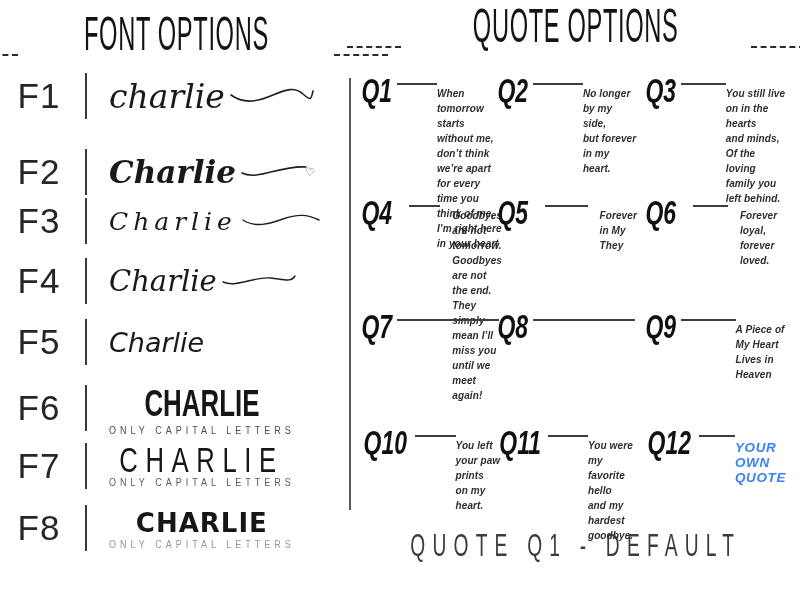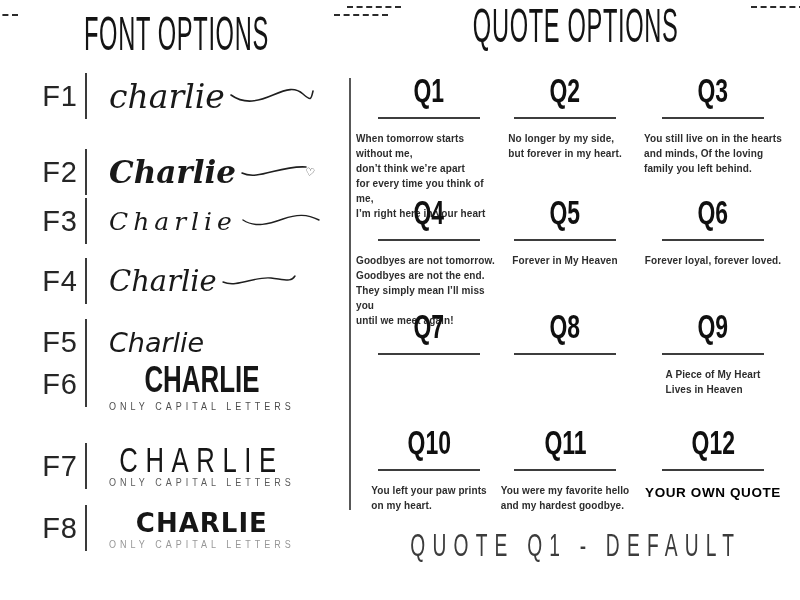--- a/index.html
+++ b/index.html
@@ -1,30 +1,30 @@
 <!DOCTYPE html>
 <html><head>
 <meta charset="utf-8">
 <style>
   * { margin:0; padding:0; box-sizing:border-box; }
   html,body { width:800px; height:600px; overflow:hidden; background:#ffffff;
     font-family:"Liberation Sans", sans-serif; color:#1f1f1f; }
   .page { position:relative; width:800px; height:600px; background:#fff; }
 
   
-  .panel-header { position:absolute; display:flex; align-items:flex-start; justify-content:center; gap:14px; }
+  .panel-header { position:absolute; display:flex; align-items:flex-end; justify-content:center; gap:14px; }
   .hdr-font { left:0; top:14px; width:352px; }
   .hdr-quote { left:352px; top:6px; width:448px; }
   .dash { width:54px; border-top:2px dashed #2b2b2b; flex:0 0 auto; }
   .big-title { display:inline-block; font-size:37px; font-weight:400; letter-spacing:1px;
     color:#141414; transform:scale(0.64,1.28); white-space:nowrap; }
 
   
   .f-row { position:absolute; left:0; width:352px; height:56px; display:flex; align-items:center; }
-  .f-id { width:78px; text-align:right; font-size:29px; color:#262626; letter-spacing:1px; }
+  .f-id { width:78px; text-align:center; font-size:35px; color:#262626; letter-spacing:1px; }
   .f-bar { width:2px; height:46px; background:#3a3a3a; margin-left:7px; flex:0 0 auto; }
   .f-sample-wrap { margin-left:22px; display:flex; align-items:center; }
   .f-stack { display:flex; flex-direction:column; align-items:center; margin-left:22px; }
   .script { font-family:"DejaVu Serif", serif; font-style:italic; color:#191919; white-space:nowrap; }
   .s-f1 { font-size:33px; }
   .s-f2 { font-size:31px; font-weight:700; }
   .s-f3 { font-size:25px; letter-spacing:5px; }
   .s-f4 { font-size:29px; }
   .s-f5 { font-family:"DejaVu Sans", sans-serif; font-style:italic; font-size:27px; color:#191919; }
   .caps { white-space:nowrap; color:#161616; }
@@ -35,30 +35,30 @@
     transform:scale(1,1.25); margin-top:1px; }
   .n6 { color:#4c4c4c; } .n7 { color:#5a5a5a; } .n8 { color:#979797; }
   .swash { margin-left:4px; flex:0 0 auto; }
   .heart { font-size:11px; color:#222; margin-left:-5px; transform:rotate(10deg); }
 
   
   .v-divider { position:absolute; left:349px; top:78px; width:2px; height:432px; background:#585858; }
 
   
   .q-grid { position:absolute; left:356px; top:70px; width:440px; }
-  .q-cell { position:absolute; width:146px; display:flex; flex-direction:column; align-items:center; }
+  .q-cell { position:absolute; width:146px; display:flex; flex-direction:row; align-items:flex-start;font-style:italic; }
   .q-id { display:inline-block; font-size:31px; font-weight:700; color:#101010;
     transform:scale(0.74,1.08); line-height:1.1; }
   .q-line { width:102px; border-top:2px solid #3d3d3d; margin-top:9px; }
   .q-text { margin-top:12px; font-size:10px; font-weight:700; color:#2d2d2d;
     line-height:1.5; letter-spacing:0.1px; white-space:pre-line; text-align:left; }
-  .q-own { font-size:13.5px; font-weight:700; letter-spacing:0.6px; color:#000000;
+  .q-own { font-size:13.5px; font-weight:700; letter-spacing:0.6px; color:#3b82f6;
     margin-top:14px; white-space:pre-line; }
   .col0 { left:0; } .col1 { left:136px; } .col2 { left:284px; }
-  .row0 { top:4px; } .row1 { top:126px; } .row2 { top:240px; } .row3 { top:356px; }
+  .row0 { top:4px; } .row1 { top:126px;gap:12px; } .row2 { top:240px; } .row3 { top:356px; }
 
   
   .q-footer { position:absolute; left:352px; top:532px; width:448px; text-align:center; }
   .q-footer span { display:inline-block; font-size:24px; font-weight:400; letter-spacing:9px;
     color:#3c3c3c; transform:scale(0.8,1.3); white-space:nowrap; }
 </style>
 </head>
 <body>
 
 <div class="page">
@@ -115,21 +115,21 @@
   </div>
 
   <div class="f-row" style="top:314px">
     <span class="f-id">F5</span>
     <span class="f-bar"></span>
     <span class="f-sample-wrap">
       <span class="script s-f5">Charlie</span>
     </span>
   </div>
 
-  <div class="f-row" style="top:356px">
+  <div class="f-row" style="top:380px">
     <span class="f-id">F6</span>
     <span class="f-bar"></span>
     <span class="f-stack">
       <span class="caps s-f6">CHARLIE</span>
       <span class="note n6">ONLY CAPITAL LETTERS</span>
     </span>
   </div>
 
   <div class="f-row" style="top:438px">
     <span class="f-id">F7</span>
@@ -185,21 +185,21 @@
       <span class="q-id">Q4</span>
       <span class="q-line"></span>
       <span class="q-text">Goodbyes are not tomorrow.
 Goodbyes are not the end.
 They simply mean I’ll miss you
 until we meet again!</span>
     </div>
     <div class="q-cell col1 row1">
       <span class="q-id">Q5</span>
       <span class="q-line"></span>
-      <span class="q-text">Forever in My Heaven</span>
+      <span class="q-text">Forever in My They</span>
     </div>
     <div class="q-cell col2 row1">
       <span class="q-id">Q6</span>
       <span class="q-line"></span>
       <span class="q-text">Forever loyal, forever loved.</span>
     </div>
 
     <div class="q-cell col0 row2">
       <span class="q-id">Q7</span>
       <span class="q-line"></span>

